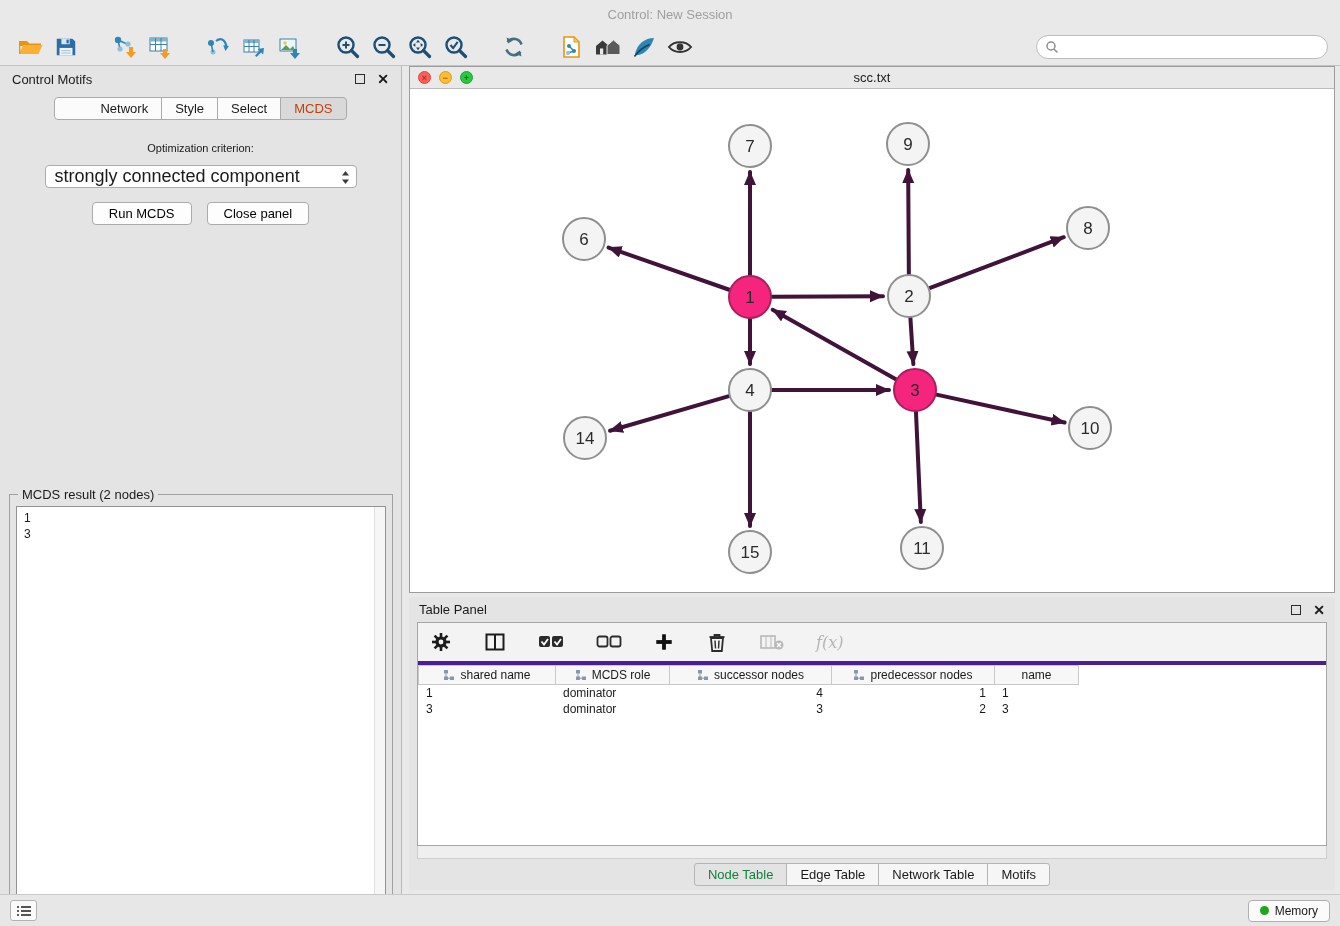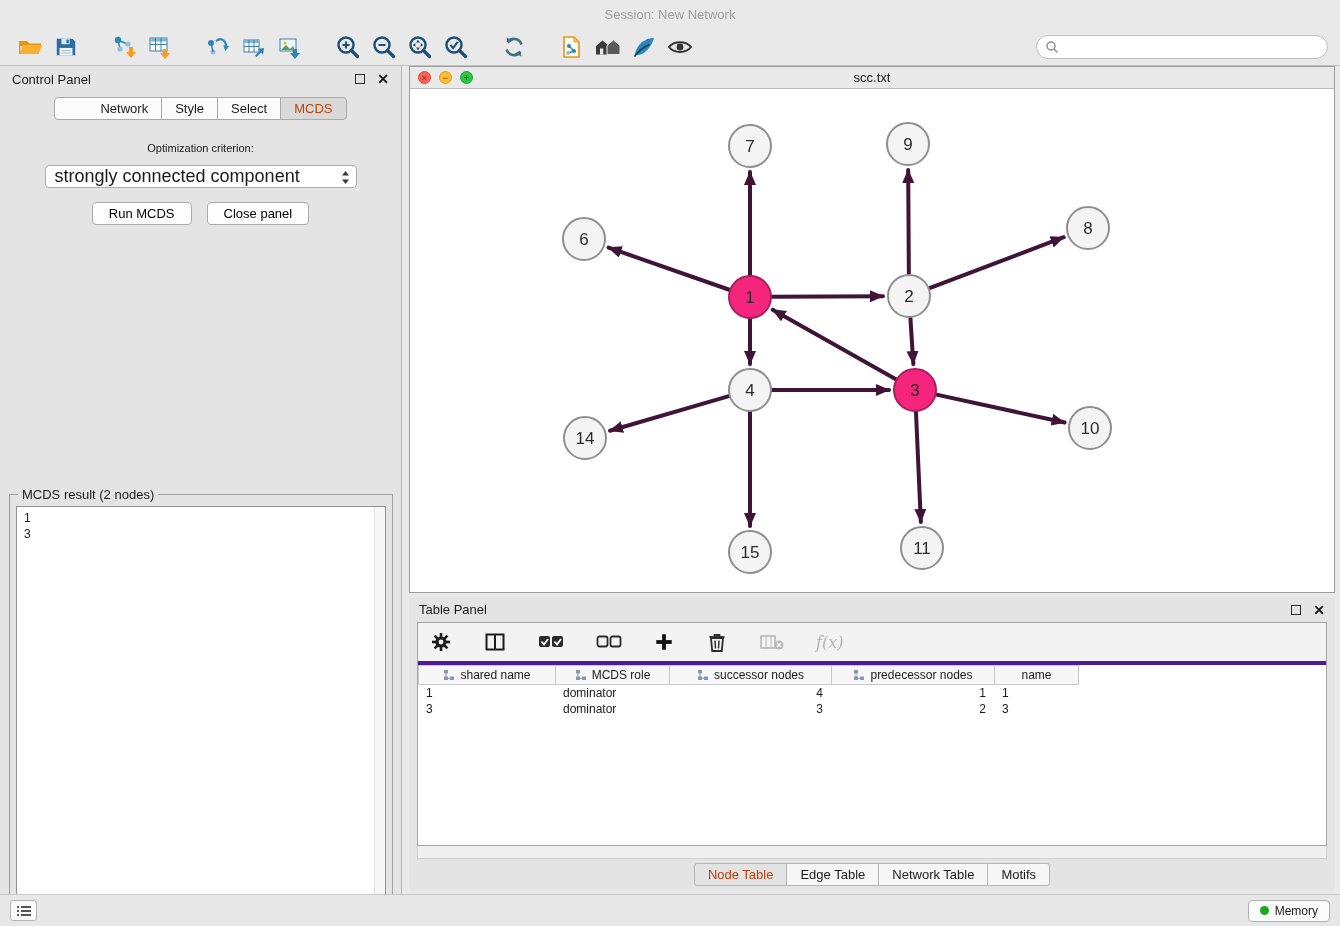--- a/index.html
+++ b/index.html
@@ -87,36 +87,36 @@
   .tp-row { display:flex; height:16px; align-items:center; font-size:12px; }
   .tp-cell { padding:0 8px; overflow:hidden; white-space:nowrap; }
   .al { text-align:left; } .ar { text-align:right; }
   .c0 { width:137px; } .c1 { width:114px; } .c2 { width:162px; } .c3 { width:163px; } .c4 { width:84px; }
   .tp-hscroll { position:absolute; left:8px; right:8px; top:249px; height:13px;
     background:#efefef; border:1px solid #cfcfcf; border-top:none; }
   .tp-tabs { position:absolute; left:0; right:0; bottom:4px; display:flex; justify-content:center; }
   .tp-tab { padding:3px 13px; background:#f6f6f6; border:1px solid #b5b5b5; margin-left:-1px; font-size:13px; }
   .tp-tab:first-child { margin-left:0; border-radius:3px 0 0 3px; }
   .tp-tab:last-child { border-radius:0 3px 3px 0; }
-  .tp-tab.active { background:#e3e3e3; color:#c2410c; }
+  .tp-tab.active { background:#e3e3e3; color:#15803d; }
 
   
   .statusbar { position:absolute; left:0; bottom:0; width:100%; height:32px;
     background:#e7e7e7; border-top:1px solid #c9c9c9; display:flex; align-items:center; padding:0 10px; }
   .sb-list-btn { width:27px; height:21px; border:1px solid #b3b3b3; border-radius:3px;
     background:#fafafa; display:flex; align-items:center; justify-content:center; }
   .sb-memory { margin-left:auto; height:22px; border:1px solid #b0b0b0; border-radius:4px;
     background:#fbfbfb; display:flex; align-items:center; gap:6px; padding:0 11px; font-size:12px; }
   .sb-dot { width:9px; height:9px; border-radius:50%; background:#1fa51f; }
 </style>
 </head>
 <body>
 
 <div class="titlebar">
-  <span>Session: New Network</span>
+  <span>Control: New Session</span>
 </div>
 
 <div class="toolbar">
   <div class="tb-btn">
     <span>
         <svg width="26" height="26" viewBox="0 0 26 26">
           <path d="M2 7 h8 l2.5 2.5 H24 V12 H2 Z" fill="#e9940c"></path>
           <path d="M2 20 L6 11 h19.5 L21.5 20 Z" fill="#f8b133"></path>
           <rect x="2" y="7" width="1.3" height="13" fill="#e9940c"></rect>
         </svg>
@@ -290,21 +290,21 @@
           <circle cx="6" cy="6" r="4" fill="none" stroke="#8e8e8e" stroke-width="1.5"></circle>
           <line x1="9" y1="9" x2="12.5" y2="12.5" stroke="#8e8e8e" stroke-width="1.5"></line>
         </svg>
       </span>
     <input type="text" value="" style="">
   </div>
 </div>
 
 <div class="control-panel">
   <div class="panel-header">
-    <span class="ph-title">Control Panel</span>
+    <span class="ph-title">Control Motifs</span>
     <span class="ph-float"></span>
     <span class="ph-close">✕</span>
   </div>
   <div class="cp-tabs">
     <div class="cp-tab">Network</div>
     <div class="cp-tab">Style</div>
     <div class="cp-tab">Select</div>
     <div class="cp-tab active">MCDS</div>
   </div>
   <div class="opt-label">Optimization criterion:</div>

